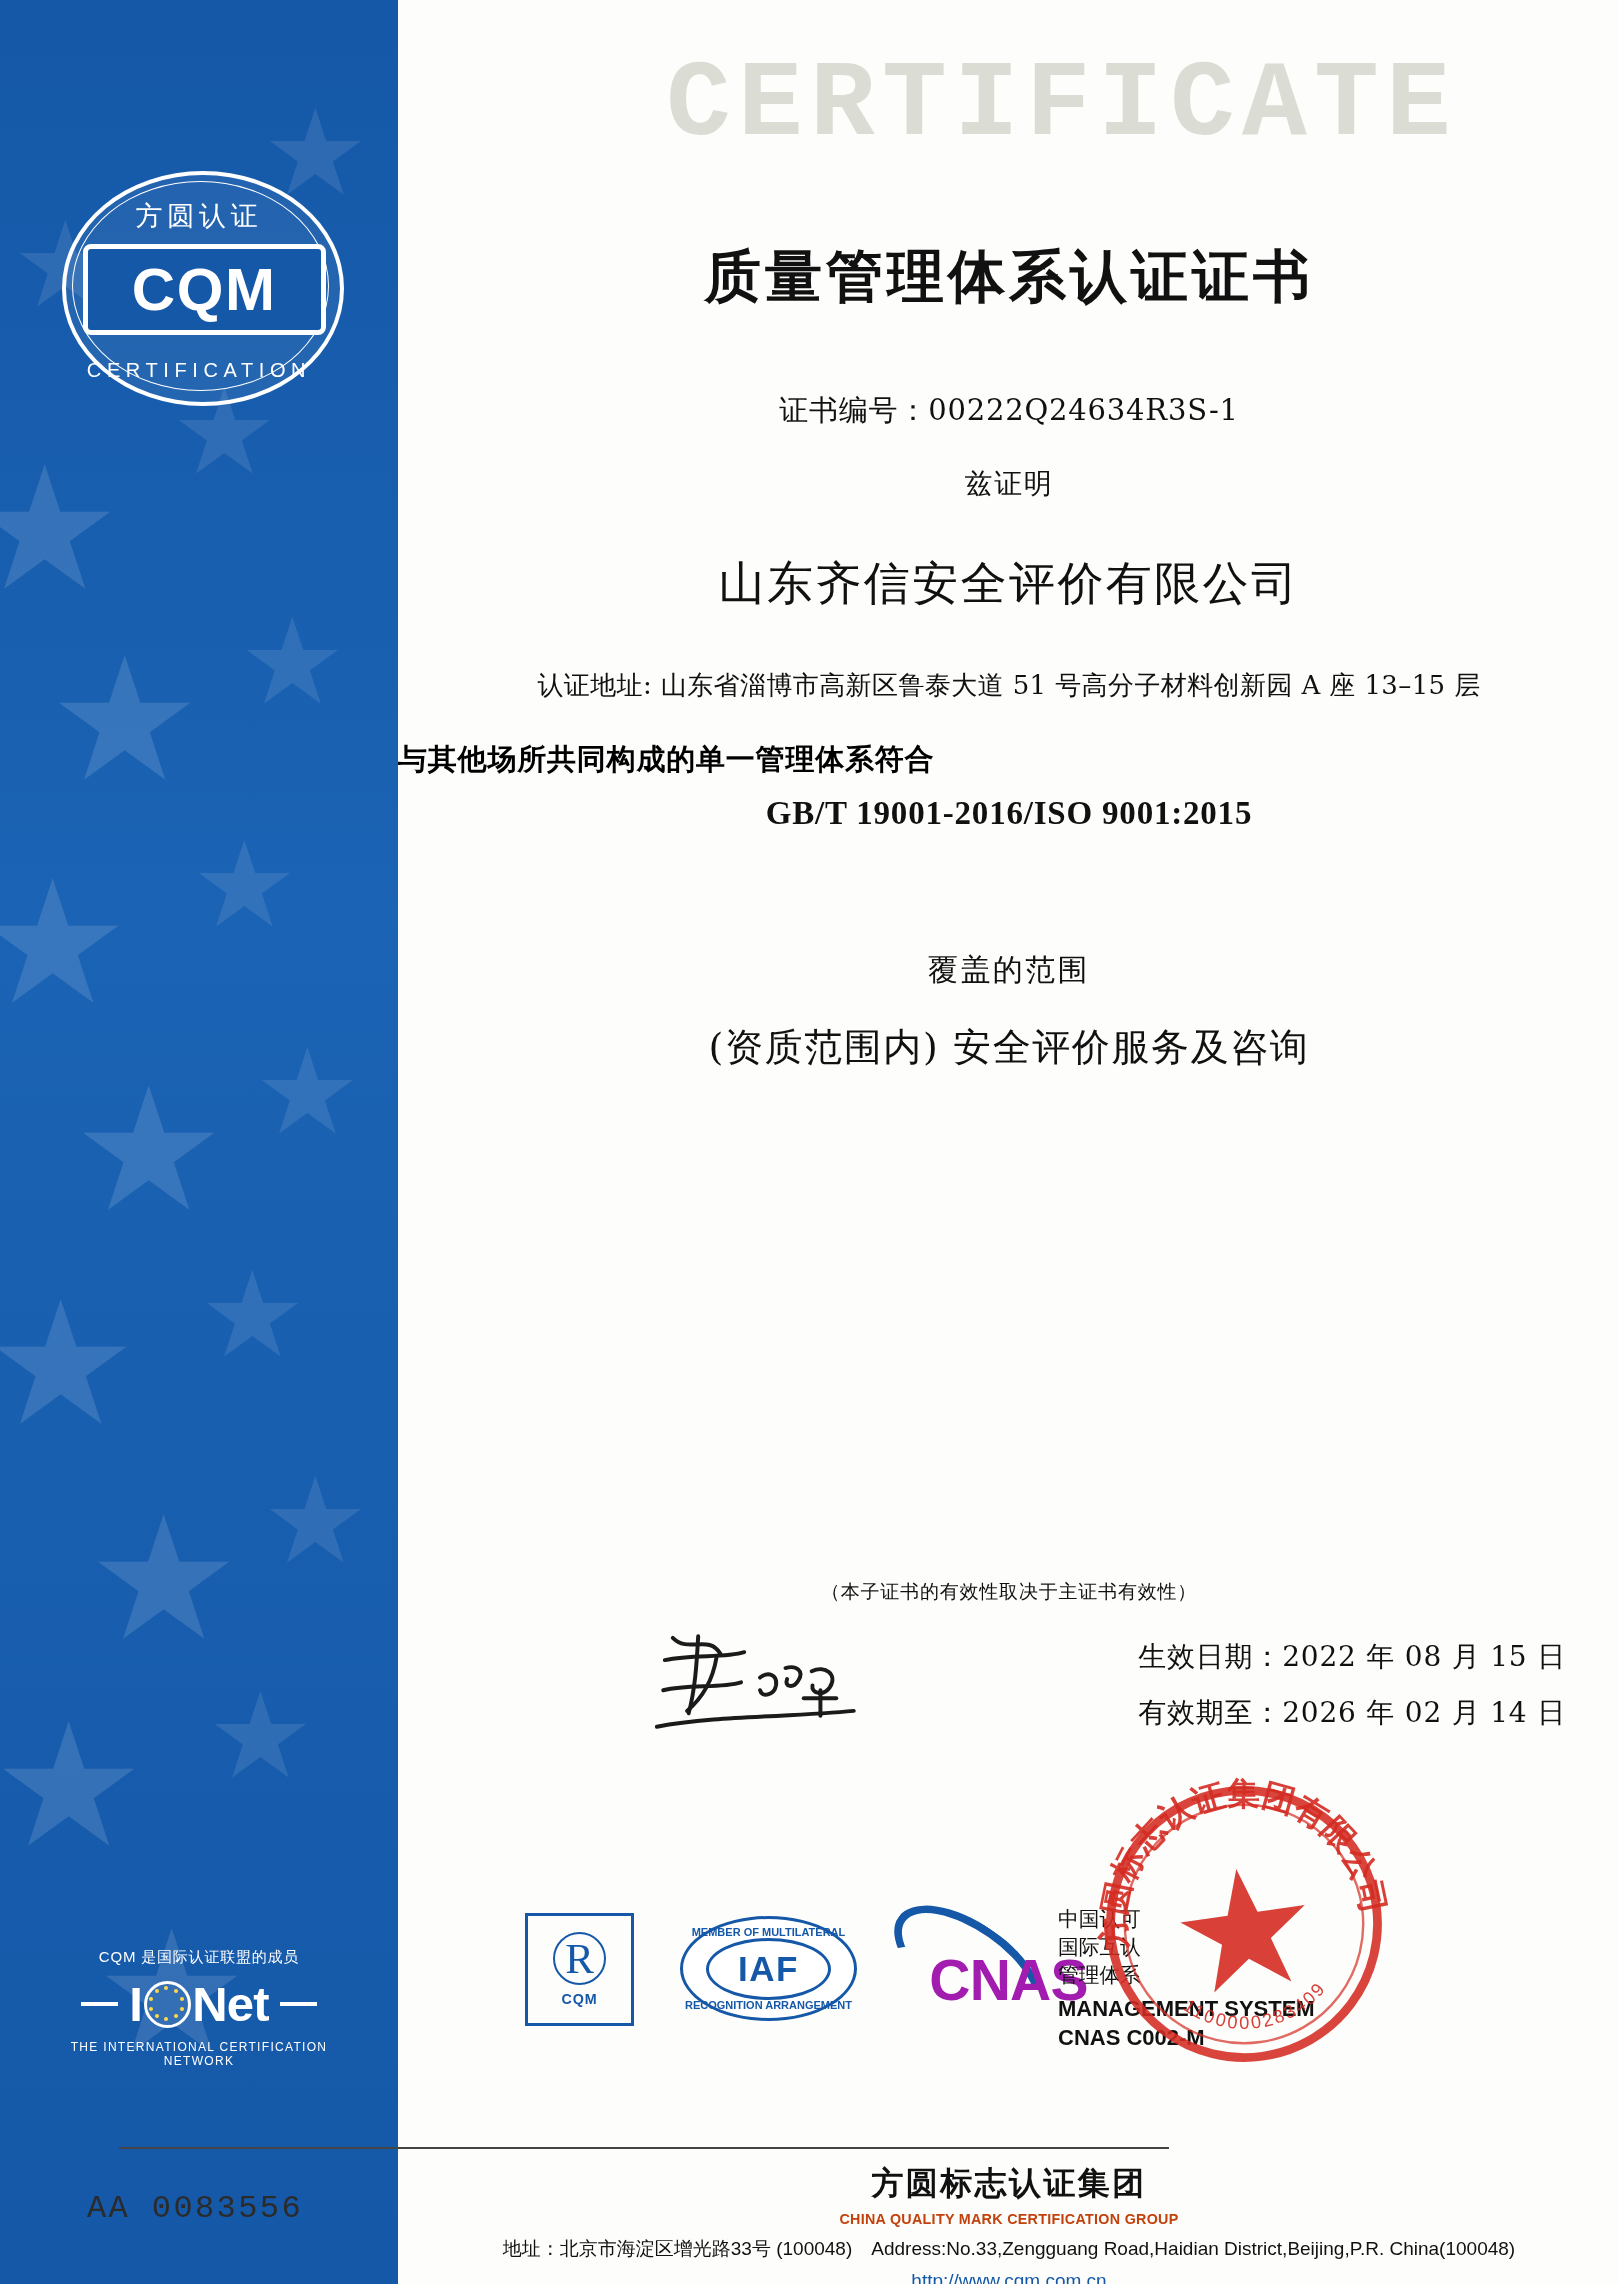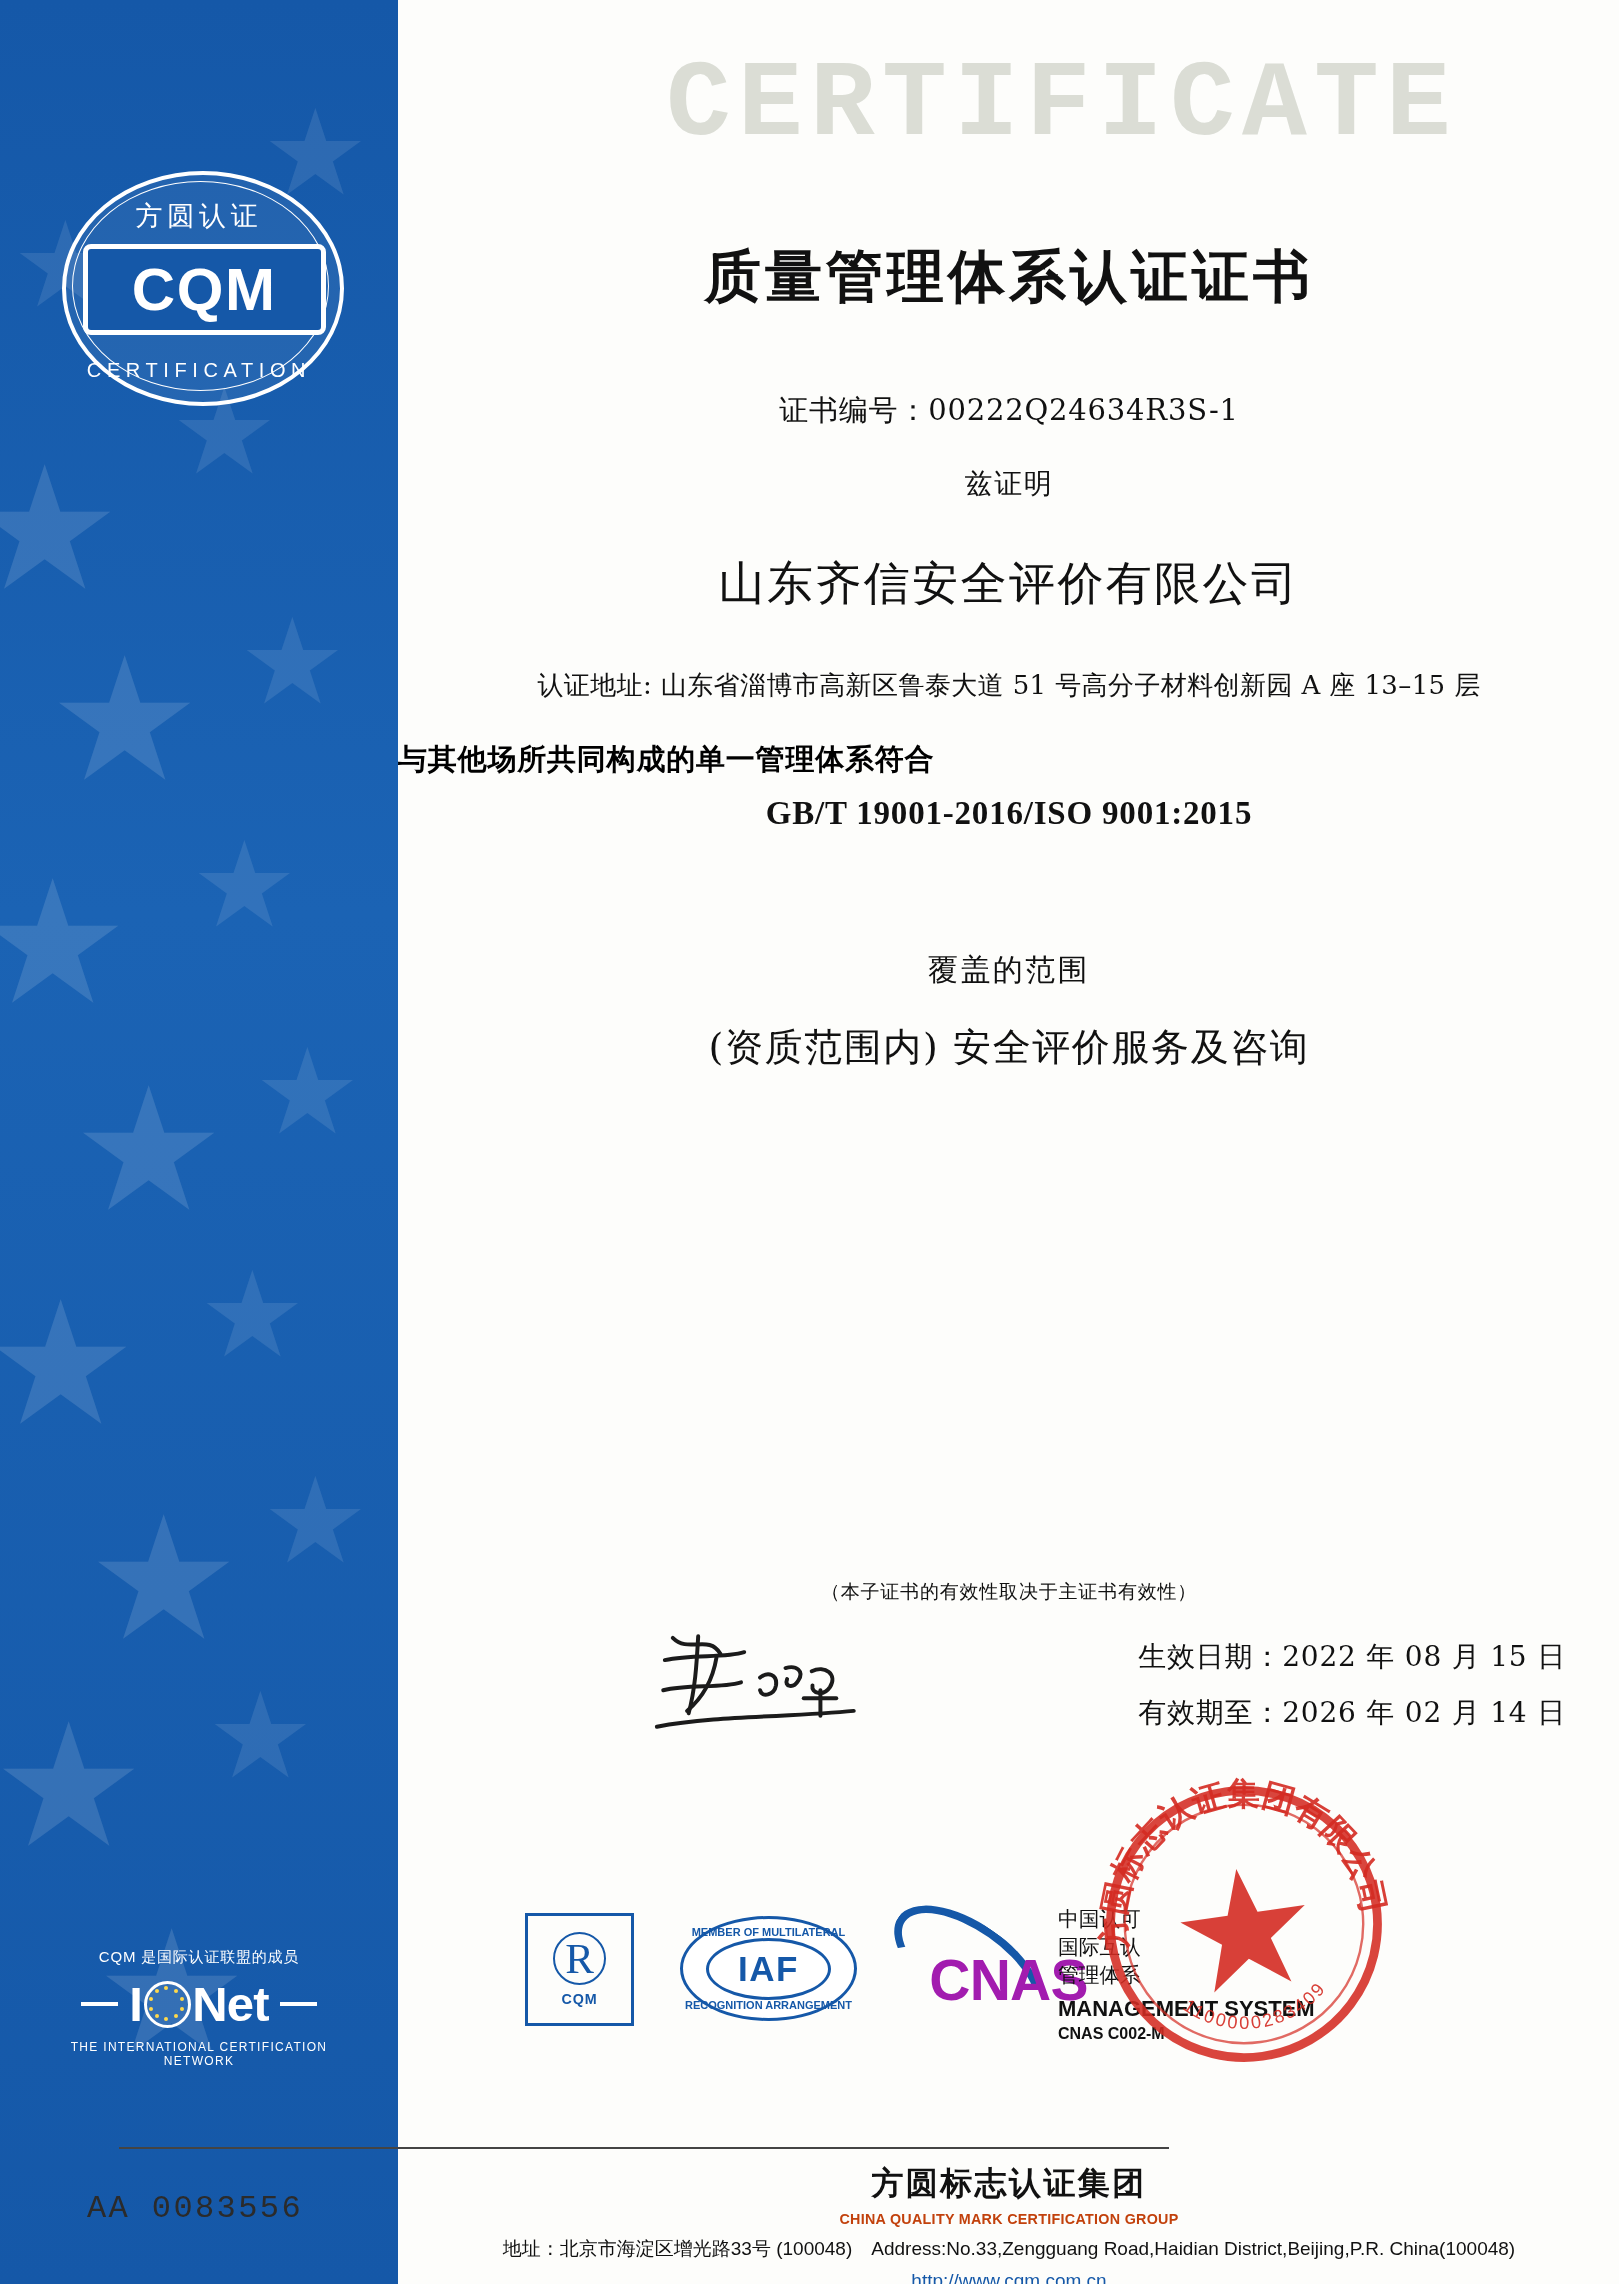--- a/index.html
+++ b/index.html
@@ -246,21 +246,21 @@
     font-family:"Liberation Sans", sans-serif;font-weight:bold;font-size:57px;color:#a21caf;
     letter-spacing:-0.8px;
     margin-left:32px;
   }
   .cnas-txt{
     position:absolute;left:533px;top:0px;
     font-family:"Liberation Sans", sans-serif;color:#111;line-height:1.35;
   }
   .cnas-txt .cn{font-size:20.7px;}
   .cnas-txt .ms{font-size:22px;font-weight:bold;margin-top:4.8px;}
-  .cnas-txt .code{font-size:16px;font-weight:bold;}
+  .cnas-txt .code{font-size:22px;font-weight:bold;}
 
   
   .seal{
     position:absolute;left:1093px;top:1773px;width:302px;height:302px;
   }
   .seal svg{width:100%;height:100%;}
 
   
   .footer-rule{
     position:absolute;left:119px;top:2147px;width:1050px;height:1.6px;background:#444;

